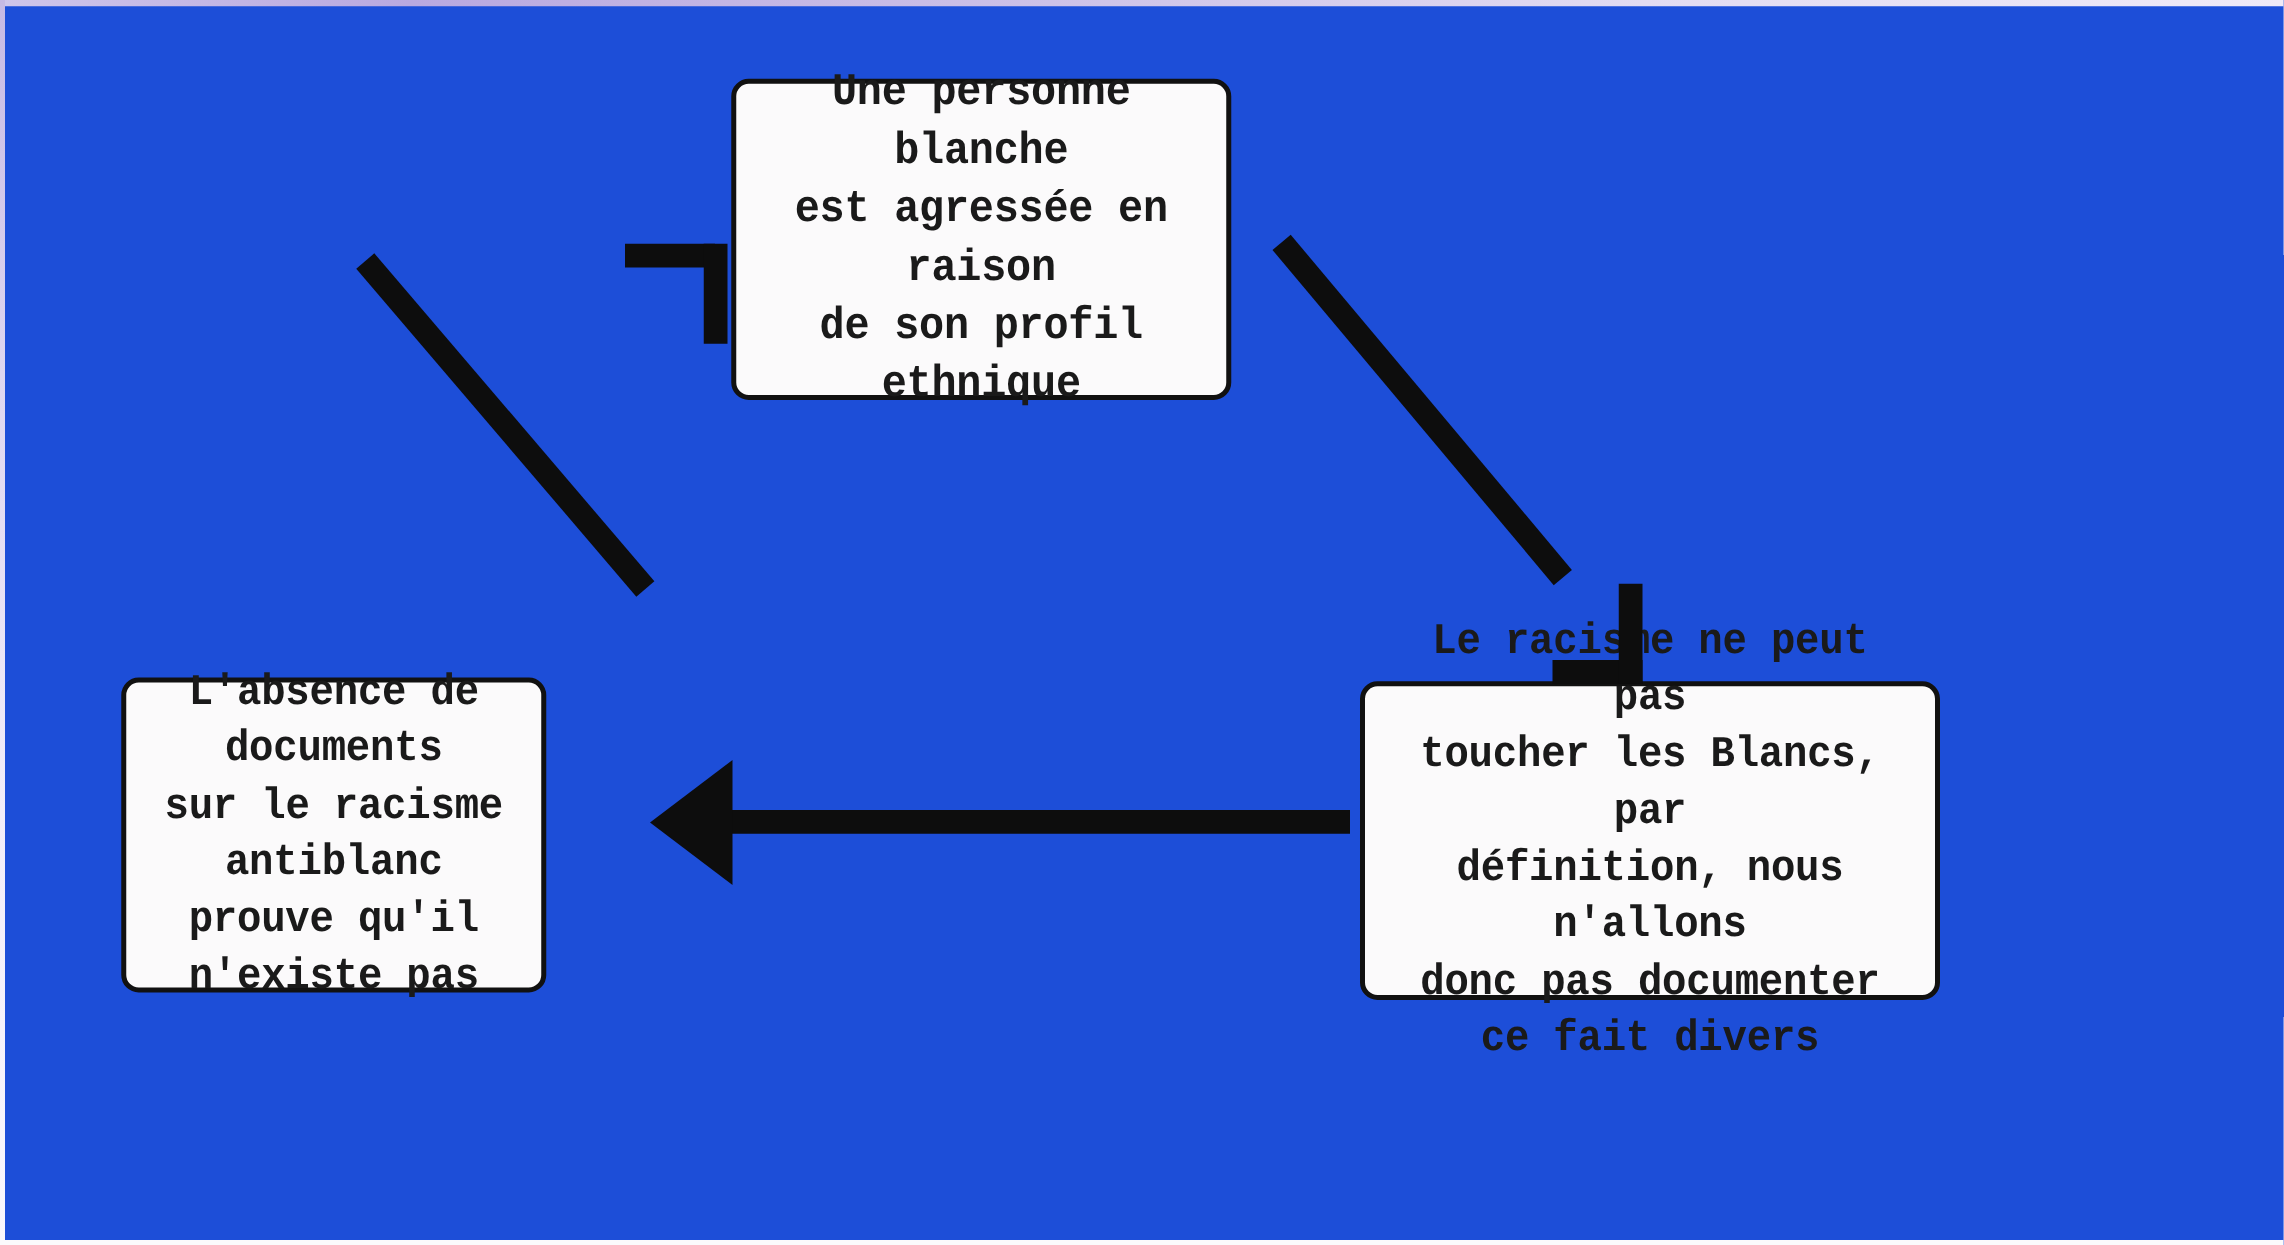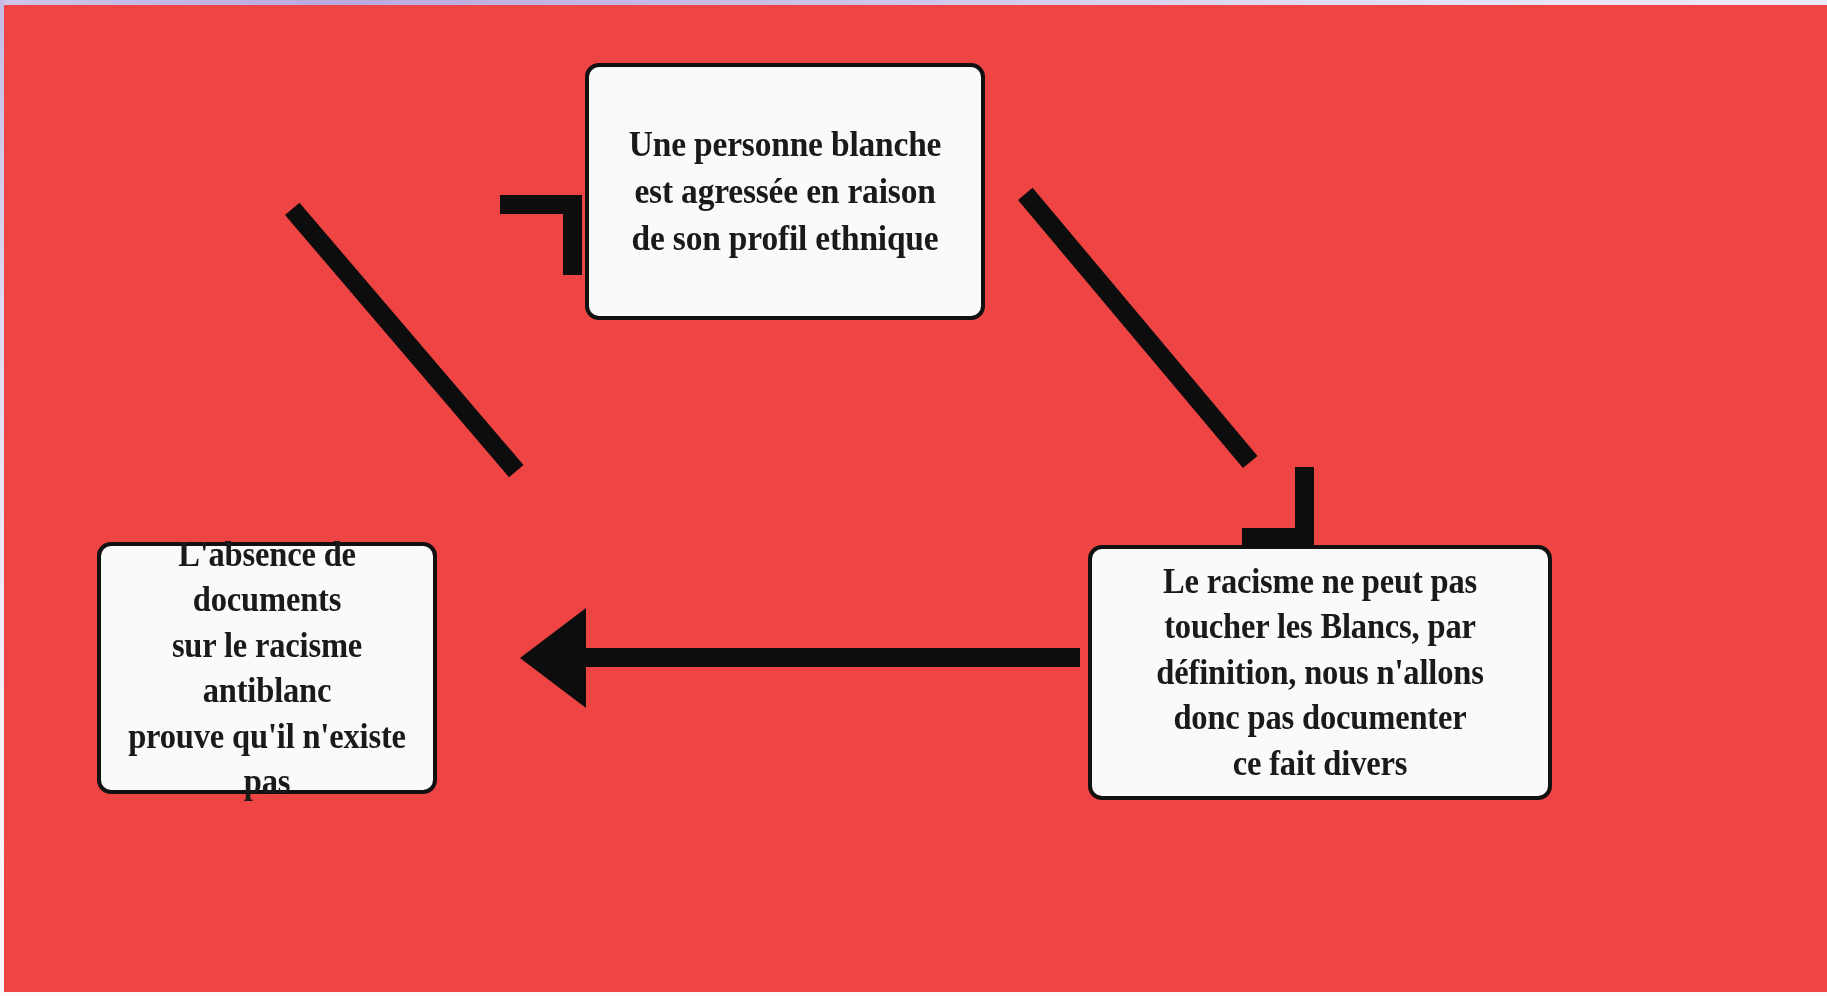--- a/index.html
+++ b/index.html
@@ -4,23 +4,23 @@
 <style>
   html, body {
     margin: 0;
     padding: 0;
     background: #ffffff;
   }
   #stage {
     position: relative;
     width: 1827px;
     height: 996px;
-    background: #ef4444;
+    background: #1d4ed8;
     overflow: hidden;
-    font-family: Liberation Serif, serif;
+    font-family: Liberation Mono, monospace;
   }
   
   #edge-top {
     position: absolute;
     left: 0; top: 0;
     width: 1827px; height: 5px;
     background: linear-gradient(90deg,#cfc6ea 0%, #b9a9e0 18%, #cdc2e8 46%, #e2dcf2 72%, #efeaf8 100%);
   }
   #edge-left {
     position: absolute;

